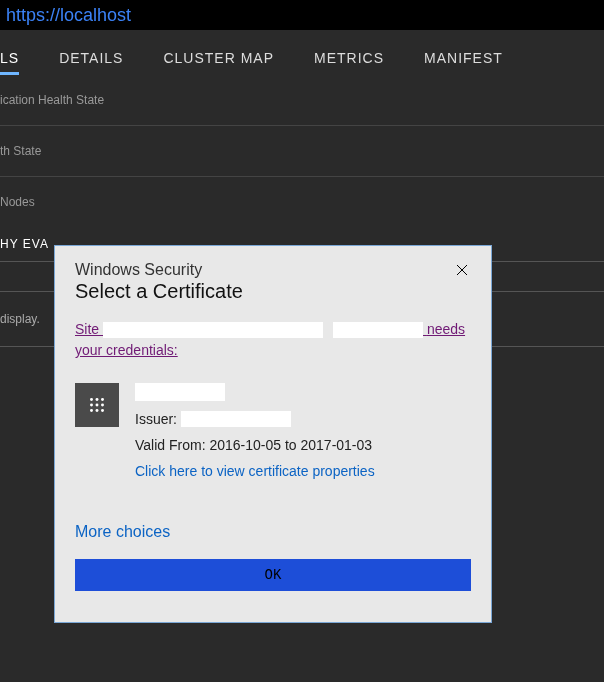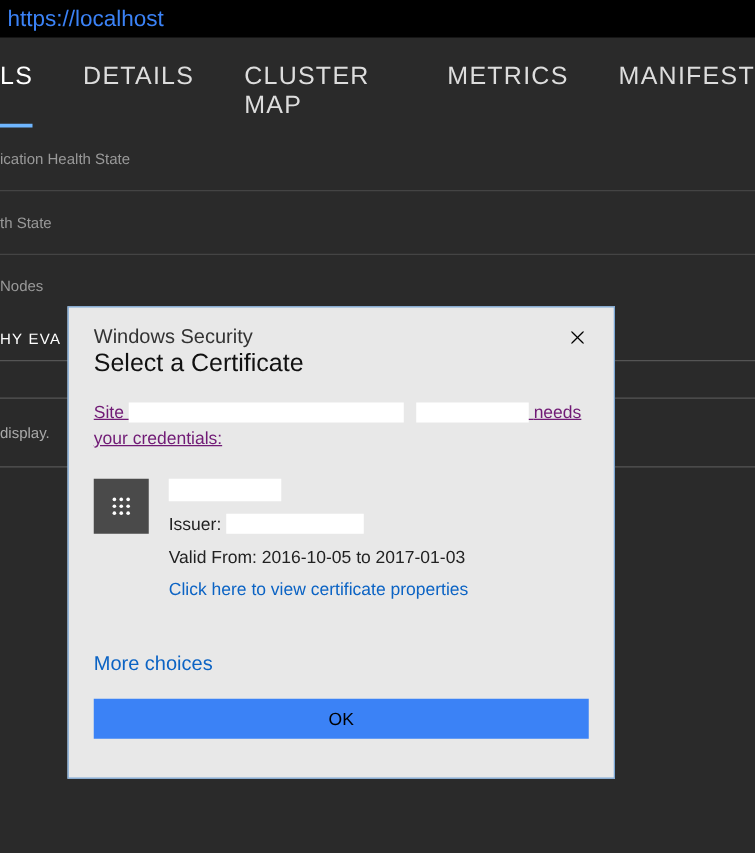--- a/index.html
+++ b/index.html
@@ -1,18 +1,18 @@
 <!DOCTYPE html>
 <html><head>
 <meta charset="utf-8">
 <style>
   * { box-sizing: border-box; margin: 0; padding: 0; font-family: "Segoe UI", Arial, sans-serif; }
   body { width: 604px; height: 682px; background: #2a2a2a; color: #ccc; overflow: hidden; position: relative; }
   .addr-bar { background: #000; color: #3b82f6; font-size: 18px; padding: 4px 6px; height: 30px; display: flex; align-items: center; }
-  .tabs { display: flex; gap: 40px; padding: 20px 0 0 0; font-size: 20px; color: #ddd; letter-spacing: 1px; }
+  .tabs { display: flex; gap: 40px; padding: 20px 0 0 0; font-size: 14px; color: #ddd; letter-spacing: 1px; }
   .tab { padding-bottom: 6px; cursor: pointer; }
   .tab.active { color: #fff; border-bottom: 3px solid #6fb6ff; }
   .side-label { font-size: 12px; color: #999; padding: 18px 0; border-bottom: 1px solid #444; }
   .side-area { }
   .section-hdr { color: #fff; font-size: 12px; padding: 10px 0; letter-spacing: 1px; border-bottom: 1px solid #555; }
   .display { font-size: 12px; color: #aaa; padding: 20px 0; border-bottom: 1px solid #555; }
   .content { padding-left: 0; }
 
   .dialog { position: absolute; left: 54px; top: 245px; width: 438px; height: 378px; background: #e8e8e8; border: 1px solid #7aa7d6; color: #000; padding: 14px 20px 16px 20px; display: flex; flex-direction: column; }
   .dlg-header { display: flex; justify-content: space-between; align-items: center; font-size: 16px; color: #333; }
@@ -22,21 +22,21 @@
   .redact { display: inline-block; background: #fff; height: 16px; vertical-align: middle; }
   .cert-row { display: flex; gap: 16px; margin-top: 22px; }
   .cert-icon { width: 44px; height: 44px; background: #4a4a4a; display: flex; align-items: center; justify-content: center; }
   .cert-icon svg { width: 22px; height: 22px; }
   .cert-info { font-size: 14px; color: #222; display: flex; flex-direction: column; gap: 10px; flex: 1; }
   .cert-name .redact { height: 18px; }
   .issuer-line { display: flex; align-items: center; gap: 4px; }
   .link { color: #0b63c4; cursor: pointer; }
   .more { margin-top: 44px; }
   .btn-row { display: flex; gap: 8px; margin-top: 18px; }
-  .btn { flex: 1; background: #3b82f6; height: 32px; border: none; font-size: 14px; color: #000; cursor: pointer; }
+  .btn { flex: 1; background: #1d4ed8; height: 32px; border: none; font-size: 14px; color: #000; cursor: pointer; font-family: Liberation Mono, monospace; }
 </style>
 </head>
 <body>
 
 <div class="addr-bar">
   <span>https://localhost</span>
 </div>
 
 <div class="content">
   <div class="tabs">

